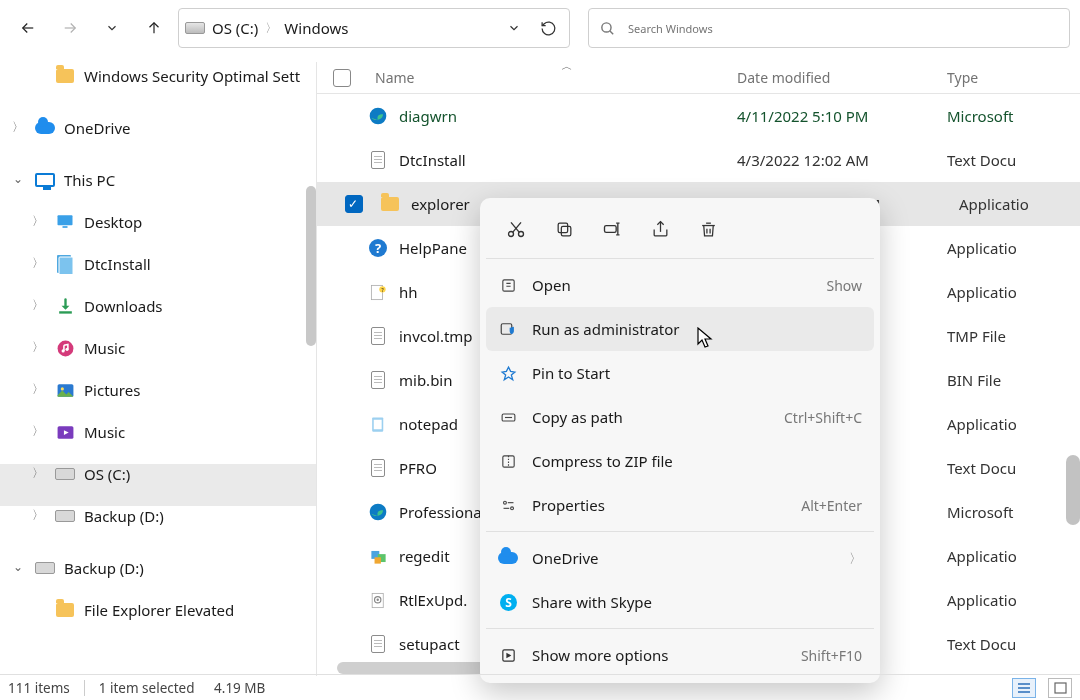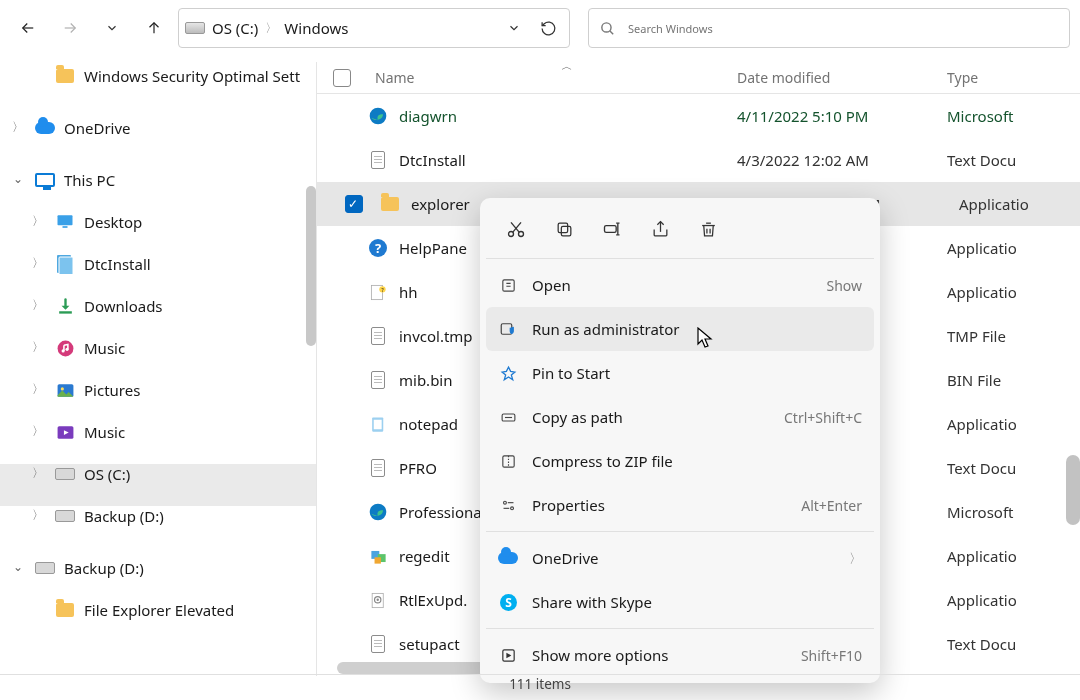--- a/index.html
+++ b/index.html
@@ -68,21 +68,21 @@
   .ctx-item{ height:44px; border-radius:6px; display:flex; align-items:center; padding:0 12px; gap:14px;}
   .ctx-item.hover{ background:#eaeaea;}
   .ctx-label{ flex:1;}
   .ctx-accel{ color:#777; font-size:14px;}
   .ctx-chev{ color:#888; font-size:13px;}
   .ctx-icon{ width:20px; height:20px; display:flex; align-items:center; justify-content:center;}
 
   .cursor{ position:absolute; left:697px; top:327px; font-size:20px; pointer-events:none;}
 
   
-  .status{ position:absolute; left:0; right:0; bottom:0; height:26px; border-top:1px solid #e0e0e0; display:flex; align-items:center; font-size:13.5px; color:#444; padding:0 8px; gap:8px;flex-direction:column;}
+  .status{ position:absolute; left:0; right:0; bottom:0; height:26px; border-top:1px solid #e0e0e0; display:flex; align-items:center; font-size:13.5px; color:#444; padding:0 8px; gap:8px;}
   .status .vsep{ width:1px; height:16px; background:#ccc; margin:0 6px;}
   .status-spacer{flex:1;}
   .view-toggle{ width:24px; height:20px; border:1px solid #bbb; margin-left:4px; display:flex; align-items:center; justify-content:center;}
   .view-toggle.active{ background:#e8f1fb; border-color:#7ab3e8;}
 
   
   .folder-ic{ width:18px; height:14px; background:#f6c35a; border-radius:2px; position:relative;}
   .folder-ic::before{content:""; position:absolute; top:-4px; left:0; width:8px; height:4px; background:#f6c35a; border-radius:2px 2px 0 0;}
   .disk-ic{ width:20px; height:12px; background:#d8d8d8; border:1px solid #999; border-radius:2px;}
   .doc-ic{ width:14px; height:18px; border:1.5px solid #8c8c8c; border-radius:2px; position:relative; background:#fff;}

